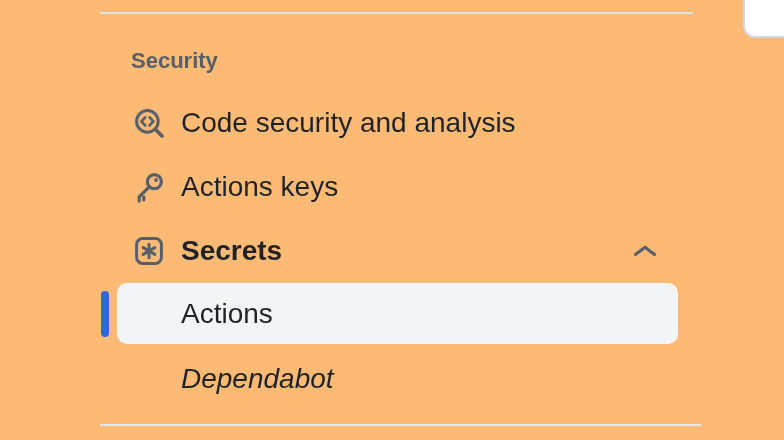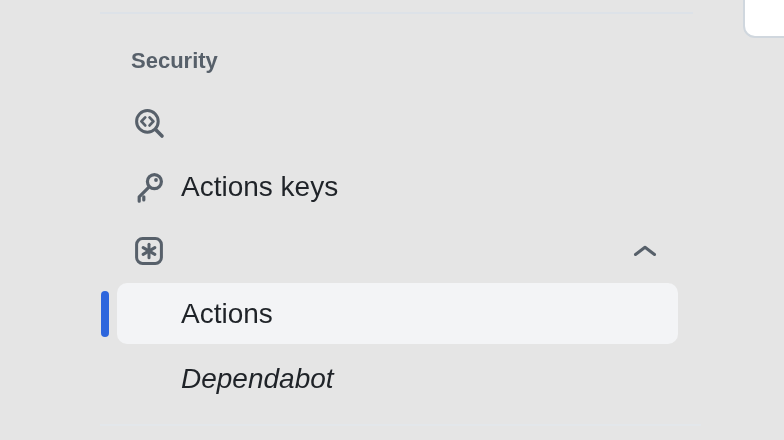--- a/index.html
+++ b/index.html
@@ -5,21 +5,21 @@
   html, body {
     margin: 0;
     padding: 0;
     background: #ffffff;
     font-family: "Liberation Sans", "DejaVu Sans", sans-serif;
   }
   .canvas {
     position: relative;
     width: 784px;
     height: 440px;
-    background: #e5e5e5;
+    background: #fdba74;
     overflow: hidden;
   }
   .divider {
     position: absolute;
     height: 2px;
     background: #dde2e8;
   }
   .divider-top { left: 100px; top: 12px; width: 593px; }
   .divider-bottom { left: 100px; top: 424px; width: 601px; background: #e3e7eb; }
 
@@ -137,20 +137,21 @@
 
     <div class="nav-row row-code">
       <span class="icon">
         <svg width="32" height="32" viewBox="0 0 16 16">
           <circle cx="7.2" cy="7.2" r="5.4" fill="none" stroke="#57606a" stroke-width="1.5"></circle>
           <path d="M11.4 11.4 L14.5 14.5" fill="none" stroke="#57606a" stroke-width="1.8" stroke-linecap="round"></path>
           <path d="M6.1 5.2 L4.2 7.2 L6.1 9.2" fill="none" stroke="#57606a" stroke-width="1.4" stroke-linecap="round" stroke-linejoin="round"></path>
           <path d="M8.3 5.2 L10.2 7.2 L8.3 9.2" fill="none" stroke="#57606a" stroke-width="1.4" stroke-linecap="round" stroke-linejoin="round"></path>
         </svg>
       </span>
+      <span class="nav-label">Code security and analysis</span>
     </div>
 
     <div class="nav-row row-deploy">
       <span class="icon">
         <svg width="32" height="32" viewBox="0 0 16 16">
           <circle cx="10.7" cy="5.3" r="3.5" fill="none" stroke="#57606a" stroke-width="1.6"></circle>
           <circle cx="11.5" cy="4.5" r="0.95" fill="#57606a"></circle>
           <path d="M8.1 7.9 L3.1 12.9 L3.1 15.1" fill="none" stroke="#57606a" stroke-width="1.6" stroke-linecap="round" stroke-linejoin="round"></path>
           <path d="M5.4 12.9 L5.4 14.5" fill="none" stroke="#57606a" stroke-width="1.6" stroke-linecap="round"></path>
         </svg>
@@ -160,20 +161,21 @@
 
     <div class="nav-row row-secrets">
       <span class="icon">
         <svg width="32" height="32" viewBox="0 0 16 16">
           <rect x="1.8" y="1.8" width="12.4" height="12.4" rx="3" fill="none" stroke="#57606a" stroke-width="1.5"></rect>
           <path d="M8 4.6 L8 11.4" fill="none" stroke="#57606a" stroke-width="1.5" stroke-linecap="round"></path>
           <path d="M5.1 6.3 L10.9 9.7" fill="none" stroke="#57606a" stroke-width="1.5" stroke-linecap="round"></path>
           <path d="M10.9 6.3 L5.1 9.7" fill="none" stroke="#57606a" stroke-width="1.5" stroke-linecap="round"></path>
         </svg>
       </span>
+      <span class="nav-label bold">Secrets</span>
       <span class="chevron-wrap">
         <svg width="26" height="17" viewBox="0 0 26 17">
           <path d="M3.5 11.5 L13 4.2 L22.5 11.5" fill="none" stroke="#57606a" stroke-width="3" stroke-linecap="round" stroke-linejoin="round"></path>
         </svg>
       </span>
     </div>
 
     <div class="selected-bg"></div>
     <div class="active-bar"></div>
     <div class="row-actions">

